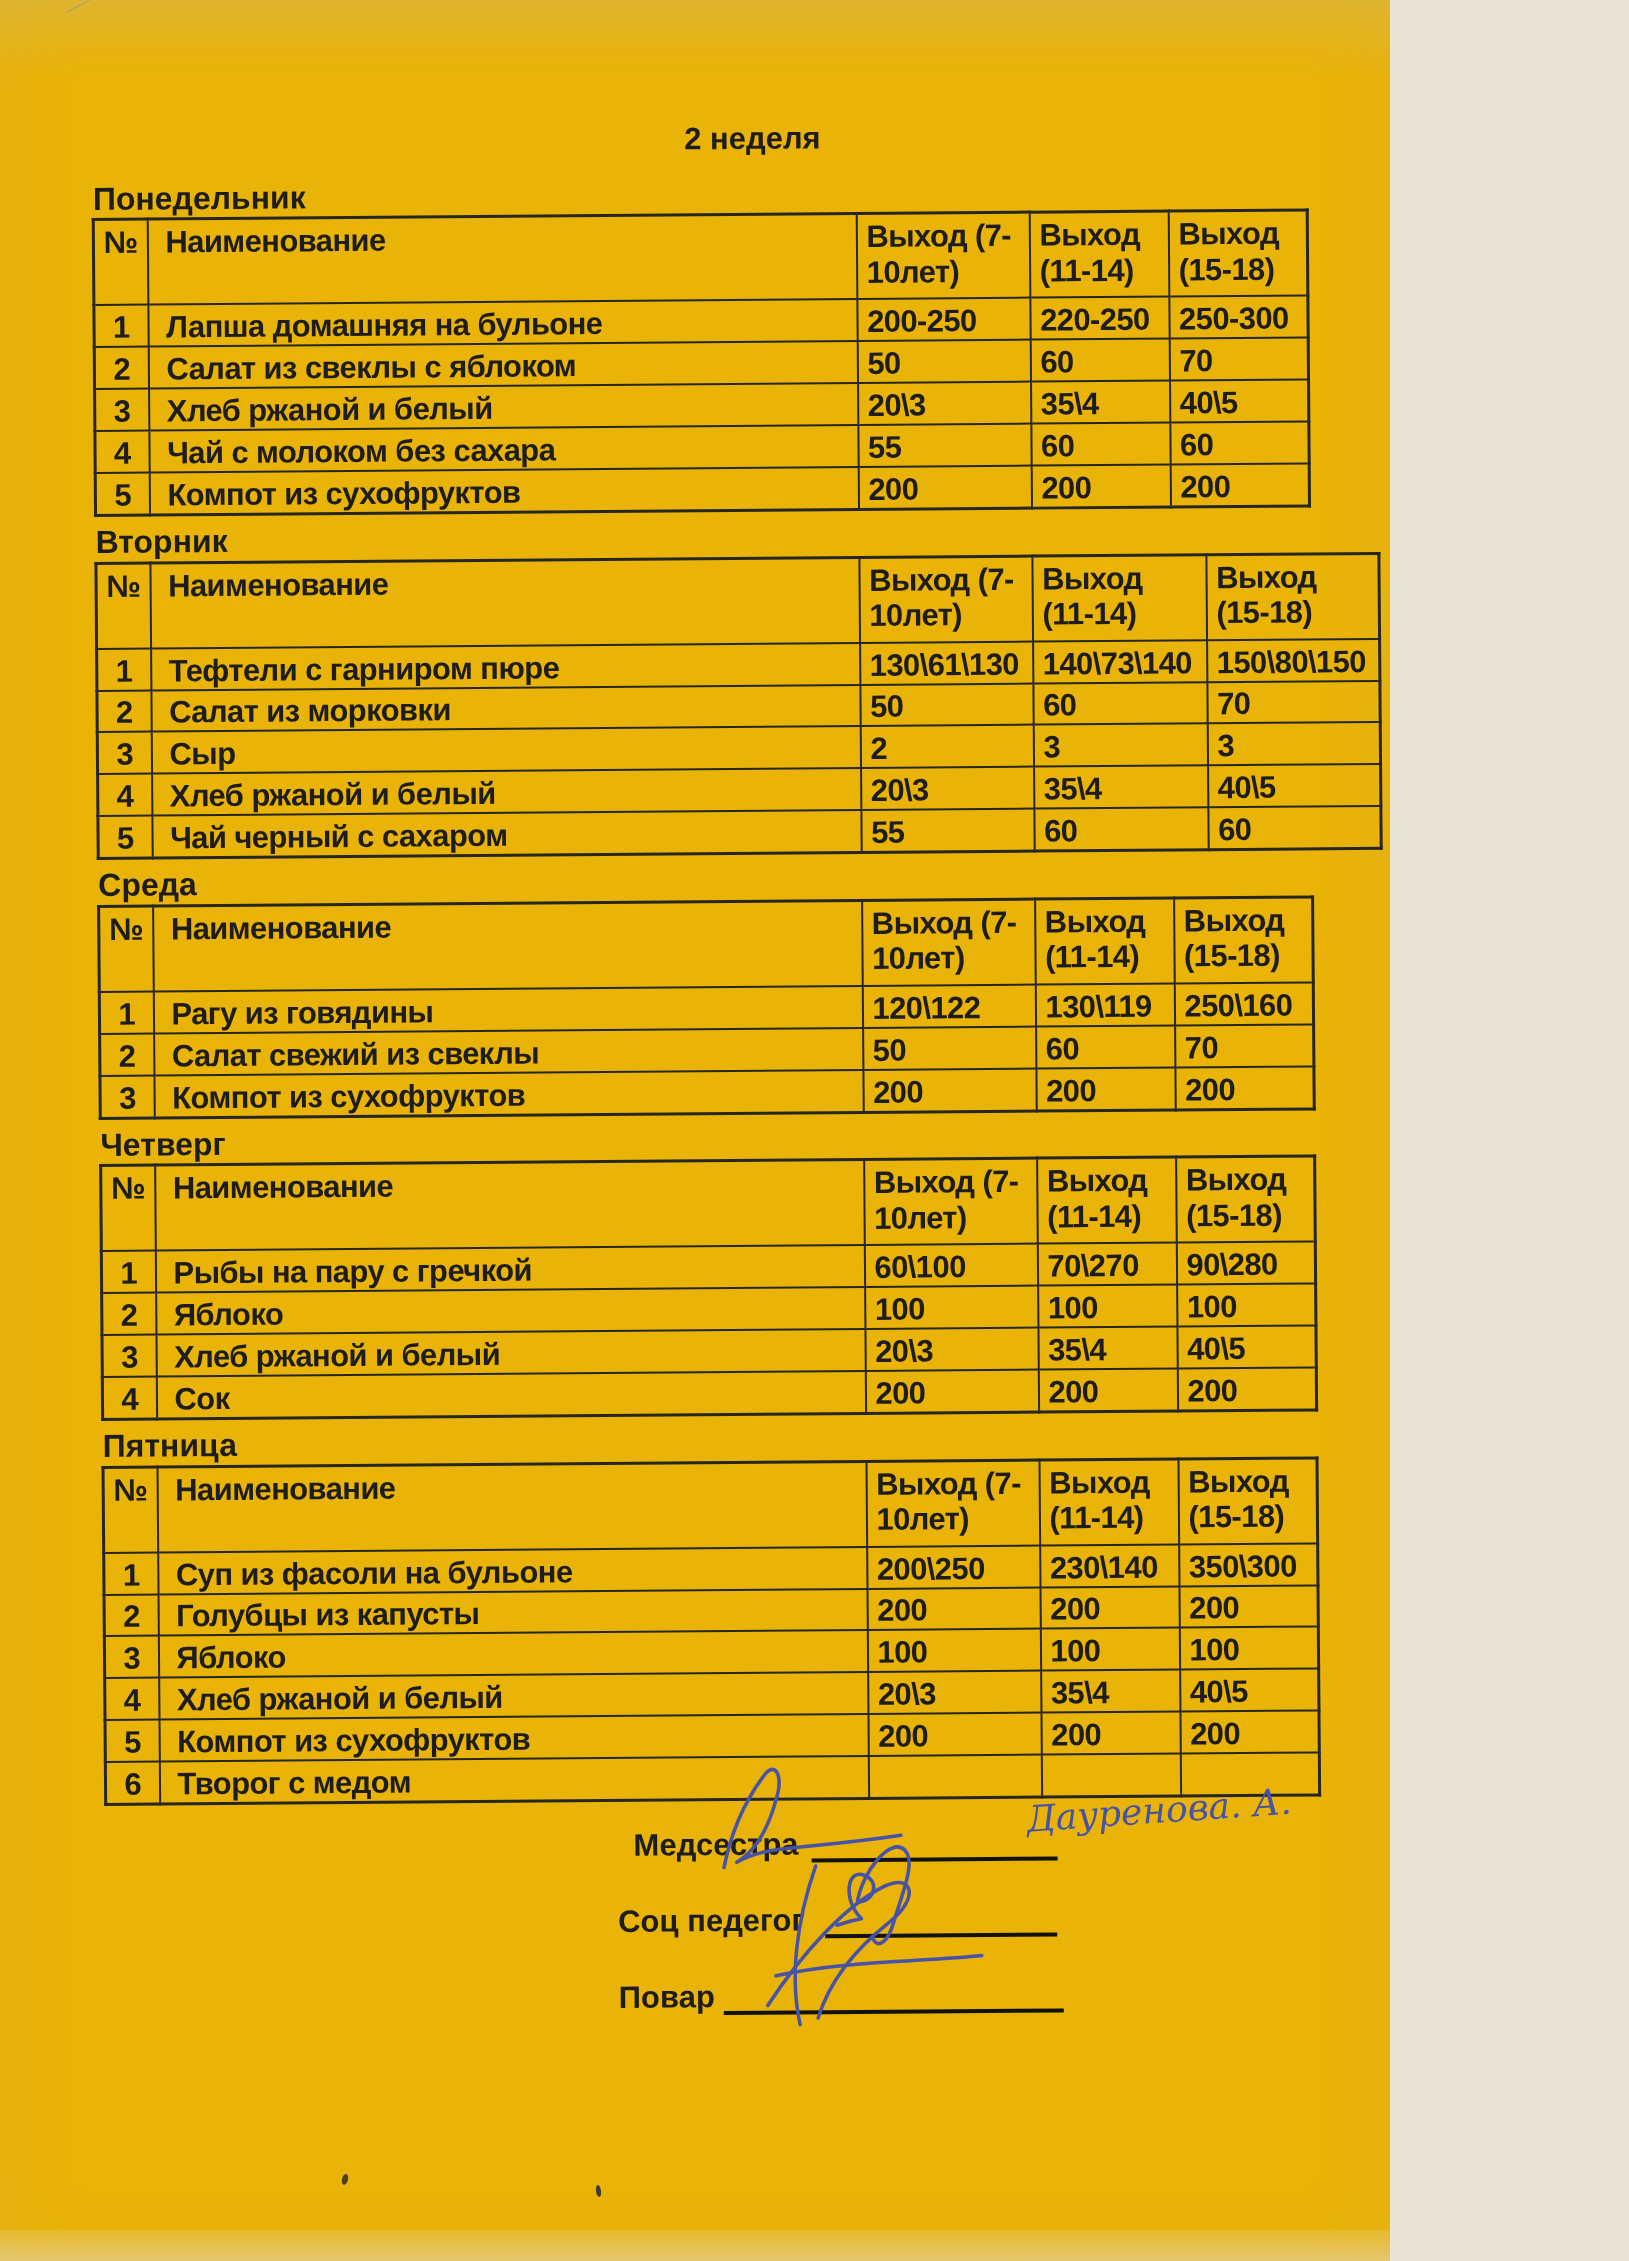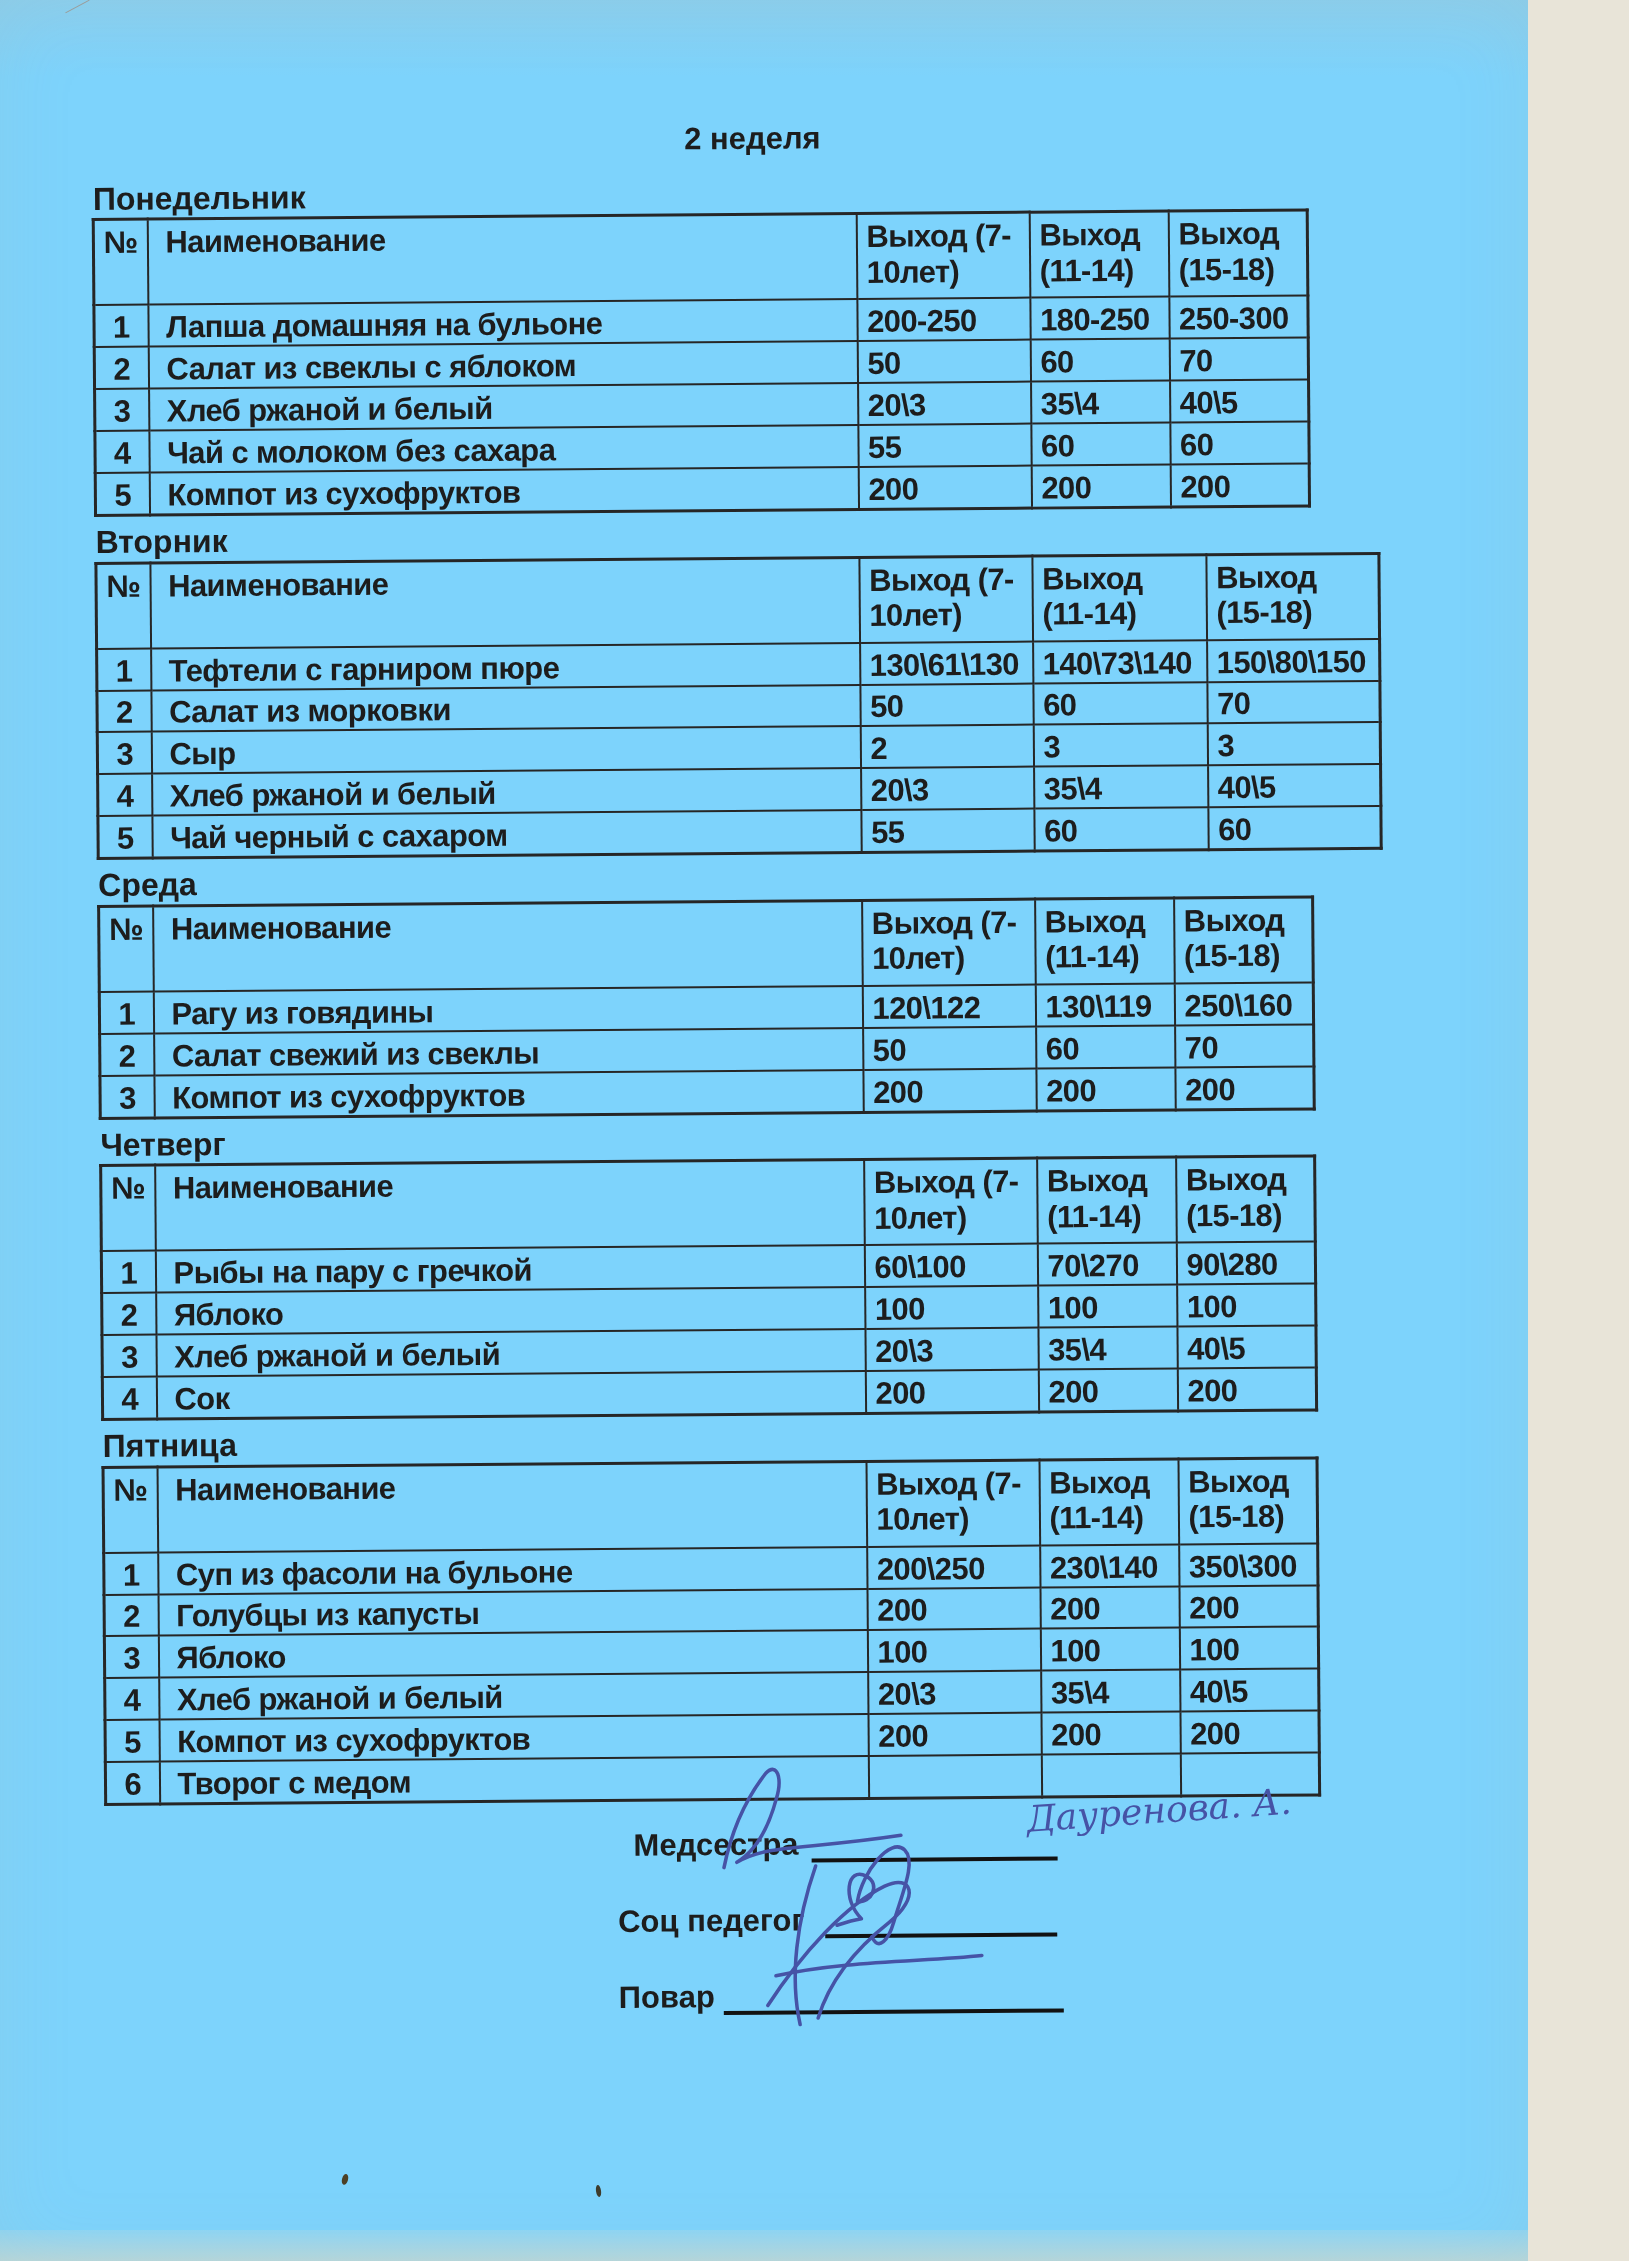--- a/index.html
+++ b/index.html
@@ -1,20 +1,20 @@
 <!DOCTYPE html>
 <html style="font-size:10.3px"><head>
 <meta charset="utf-8">
 <title>Scanned menu document</title>
 <style>
   html,body{margin:0;padding:0;background:#e8e4d8;}
   .page{
     position:relative;
-    width:1528px;height:2261px;
-    background:#7dd3fc;
+    width:1390px;height:2261px;
+    background:#eab308;
     overflow:hidden;
     font-family:"Liberation Sans",sans-serif;
     color:#1d1d1d;
     box-shadow:inset 0 0 77px rgba(180,170,140,0.12);
   }
   .scan-top{
     position:absolute;left:0;top:0;width:100%;height:77px;
     background:linear-gradient(180deg,rgba(190,188,182,0.18),rgba(190,188,182,0));
     pointer-events:none;
   }
@@ -122,21 +122,21 @@
             <th>Выход (7-10лет)</th>
             <th>Выход (11-14)</th>
             <th>Выход (15-18)</th>
           </tr>
         </thead>
         <tbody>
           <tr>
             <td class="num">1</td>
             <td class="name">Лапша домашняя на бульоне</td>
             <td>200-250</td>
-            <td>180-250</td>
+            <td>220-250</td>
             <td>250-300</td>
           </tr>
           <tr>
             <td class="num">2</td>
             <td class="name">Салат из свеклы  с яблоком</td>
             <td>50</td>
             <td>60</td>
             <td>70</td>
           </tr>
           <tr>

